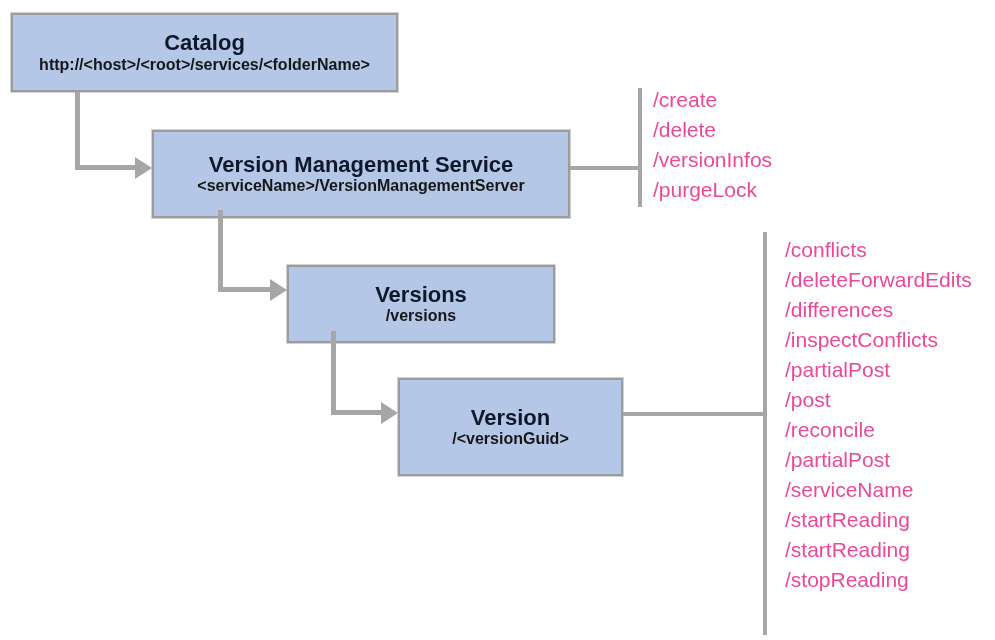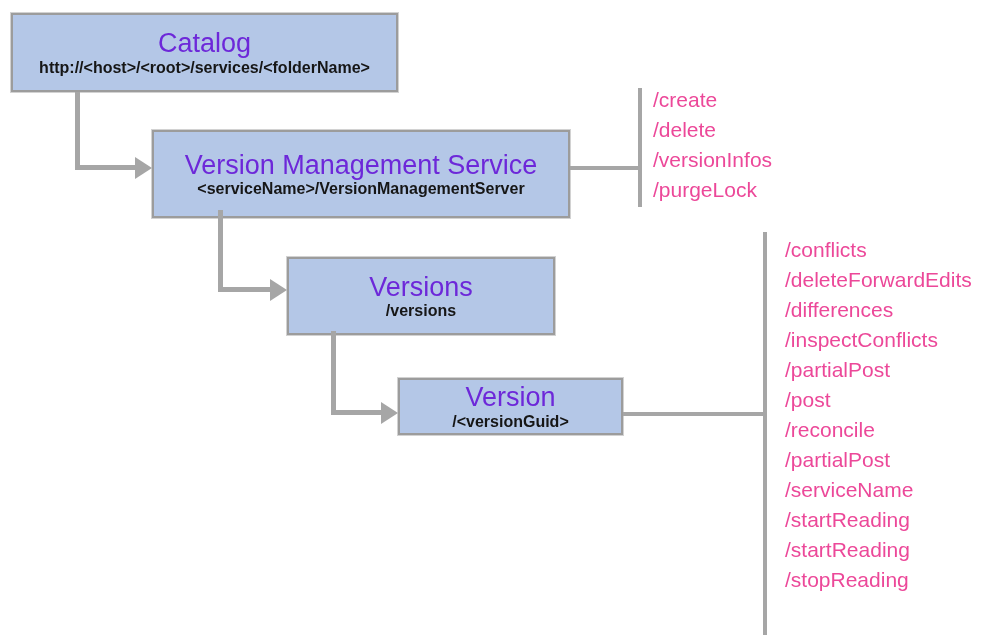--- a/index.html
+++ b/index.html
@@ -17,24 +17,25 @@
     background: #b4c7e7;
     border: 2px solid #9c9c9c;
     box-shadow: 0 0 0 1px #d2d2d2;
     display: flex;
     flex-direction: column;
     align-items: center;
     justify-content: center;
     text-align: center;
   }
   .node-title {
-    font-size: 27px;
+    font-size: 22px;
     line-height: 1.12;
-    color: #6d28d9;
+    color: #0f172a;
     white-space: nowrap;
+    font-weight: bold;
   }
   .node-sub {
     font-size: 16px;
     font-weight: bold;
     color: #161616;
     margin-top: 0;
     white-space: nowrap;
   }
   .seg {
     position: absolute;
@@ -55,22 +56,22 @@
     white-space: nowrap;
   }
   .ep {
     height: 30px;
     line-height: 30px;
   }
 
   
   .node-catalog  { left: 11px;  top: 13px;  width: 387px; height: 79px; }
   .node-vms      { left: 152px; top: 130px; width: 418px; height: 88px; }
-  .node-versions { left: 287px; top: 257px; width: 268px; height: 78px; }
-  .node-version  { left: 398px; top: 378px; width: 225px; height: 57px; }
+  .node-versions { left: 287px; top: 265px; width: 268px; height: 78px; }
+  .node-version  { left: 398px; top: 378px; width: 225px; height: 98px; }
 
   
   .c1-v { left: 75px;  top: 92px;  width: 5px;  height: 78px; }
   .c1-h { left: 75px;  top: 165px; width: 61px; height: 5px;  }
   .c1-a { left: 135px; top: 157px; }
 
   .c2-v { left: 218px; top: 210px; width: 5px;  height: 82px; }
   .c2-h { left: 218px; top: 287px; width: 53px; height: 5px;  }
   .c2-a { left: 270px; top: 279px; }
 

